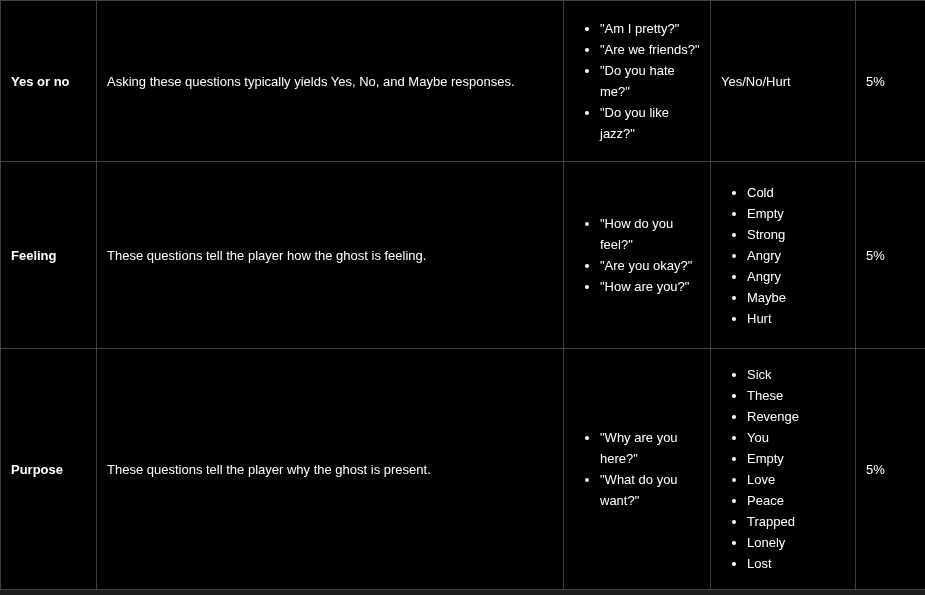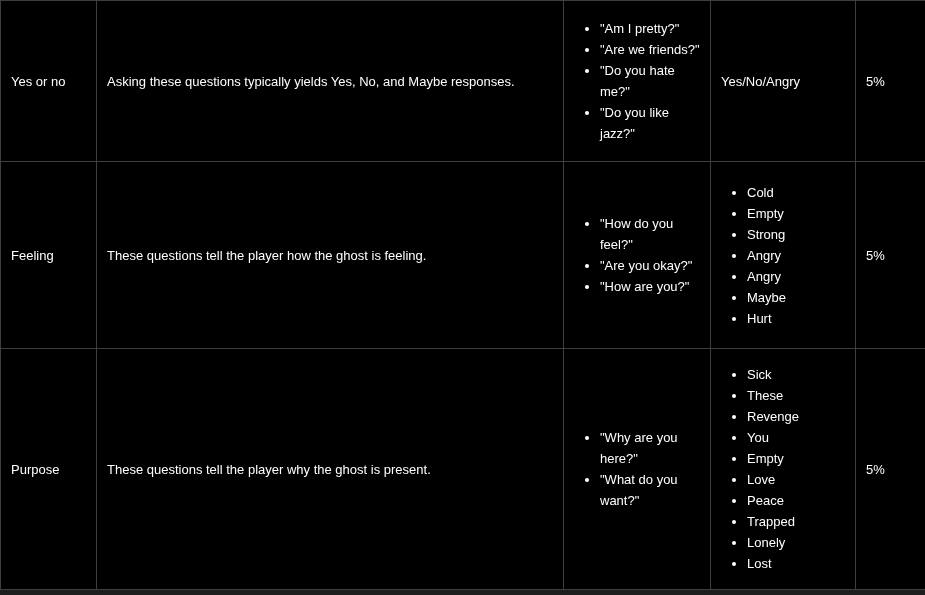--- a/index.html
+++ b/index.html
@@ -32,21 +32,21 @@
   col.c-description { width: 467px; }
   col.c-questions { width: 147px; }
   col.c-responses { width: 145px; }
   col.c-chance { width: 70px; }
 
   tr.r1 { height: 161px; }
   tr.r2 { height: 187px; }
   tr.r3 { height: 241px; }
 
   td.category-cell {
-    font-weight: 400;
+    font-weight: 700;
     padding-left: 10px;
   }
   td.questions-cell {
     padding: 8px 9px 8px 8px;
   }
   td.responses-cell {
     padding: 8px 6px 8px 8px;
   }
   td.chance-cell {
     padding-left: 10px;
@@ -82,21 +82,21 @@
       </td>
       <td class="questions-cell">
         <ul class="bullet-list">
           <li>"Am I pretty?"</li>
           <li>"Are we friends?"</li>
           <li>"Do you hate me?"</li>
           <li>"Do you like jazz?"</li>
         </ul>
       </td>
       <td class="responses-cell">
-        <span>Yes/No/Angry</span>
+        <span>Yes/No/Hurt</span>
       </td>
       <td class="chance-cell">
         <span>5%</span>
       </td>
     </tr>
 
     <tr class="r2">
       <td class="category-cell">
         <span>Feeling</span>
       </td>

